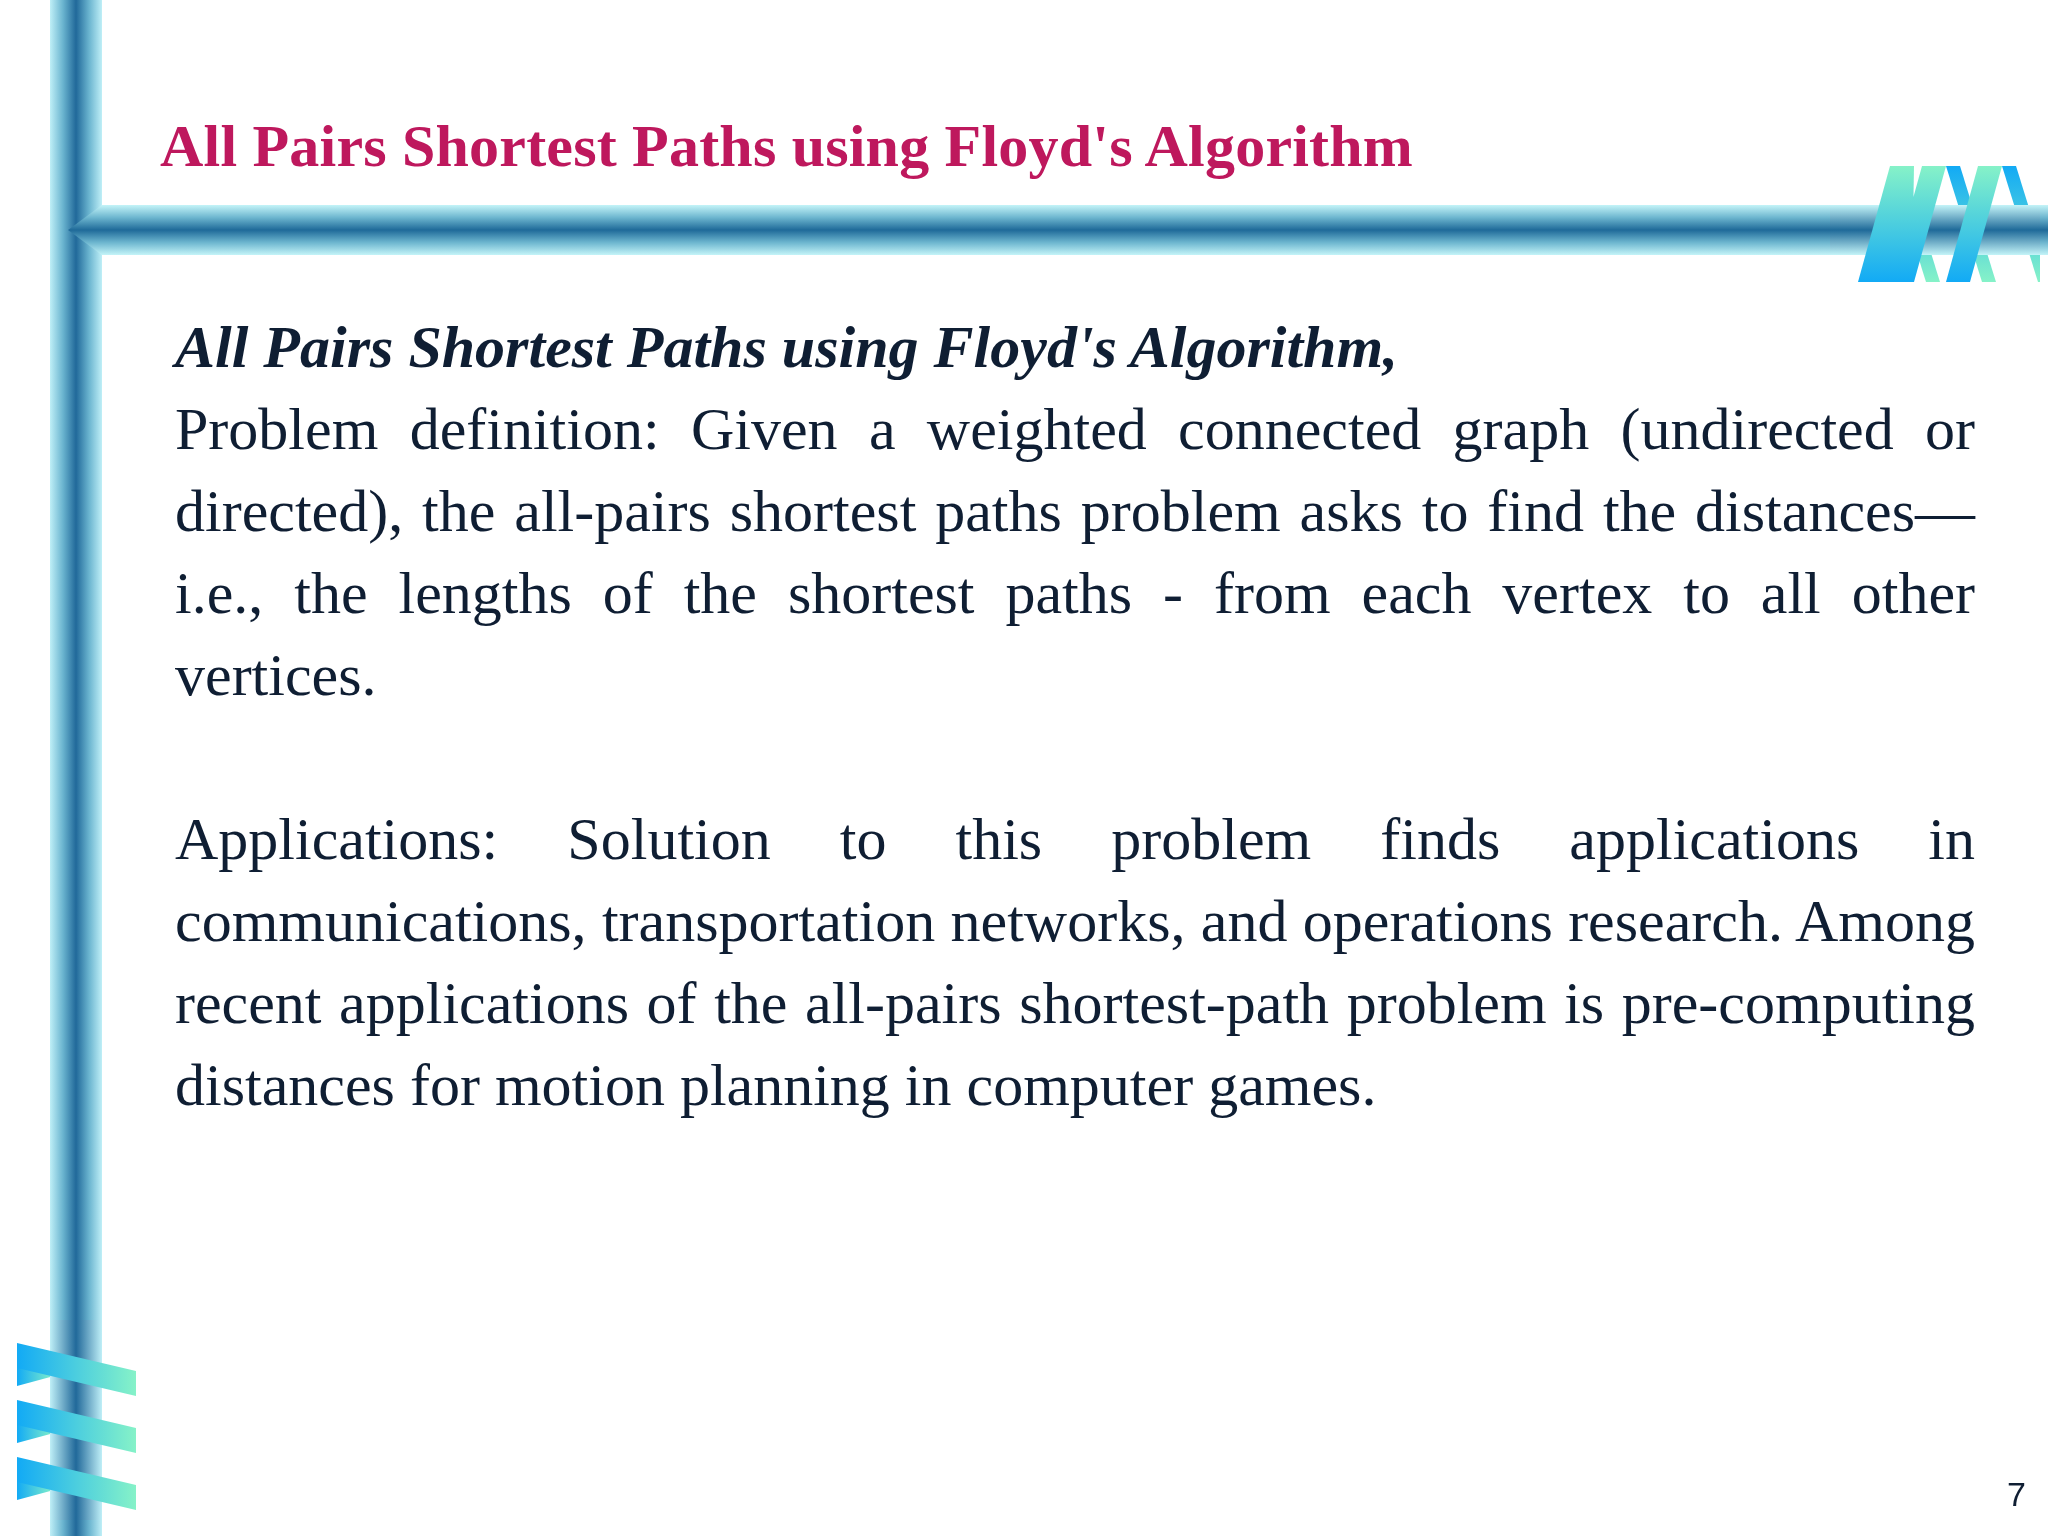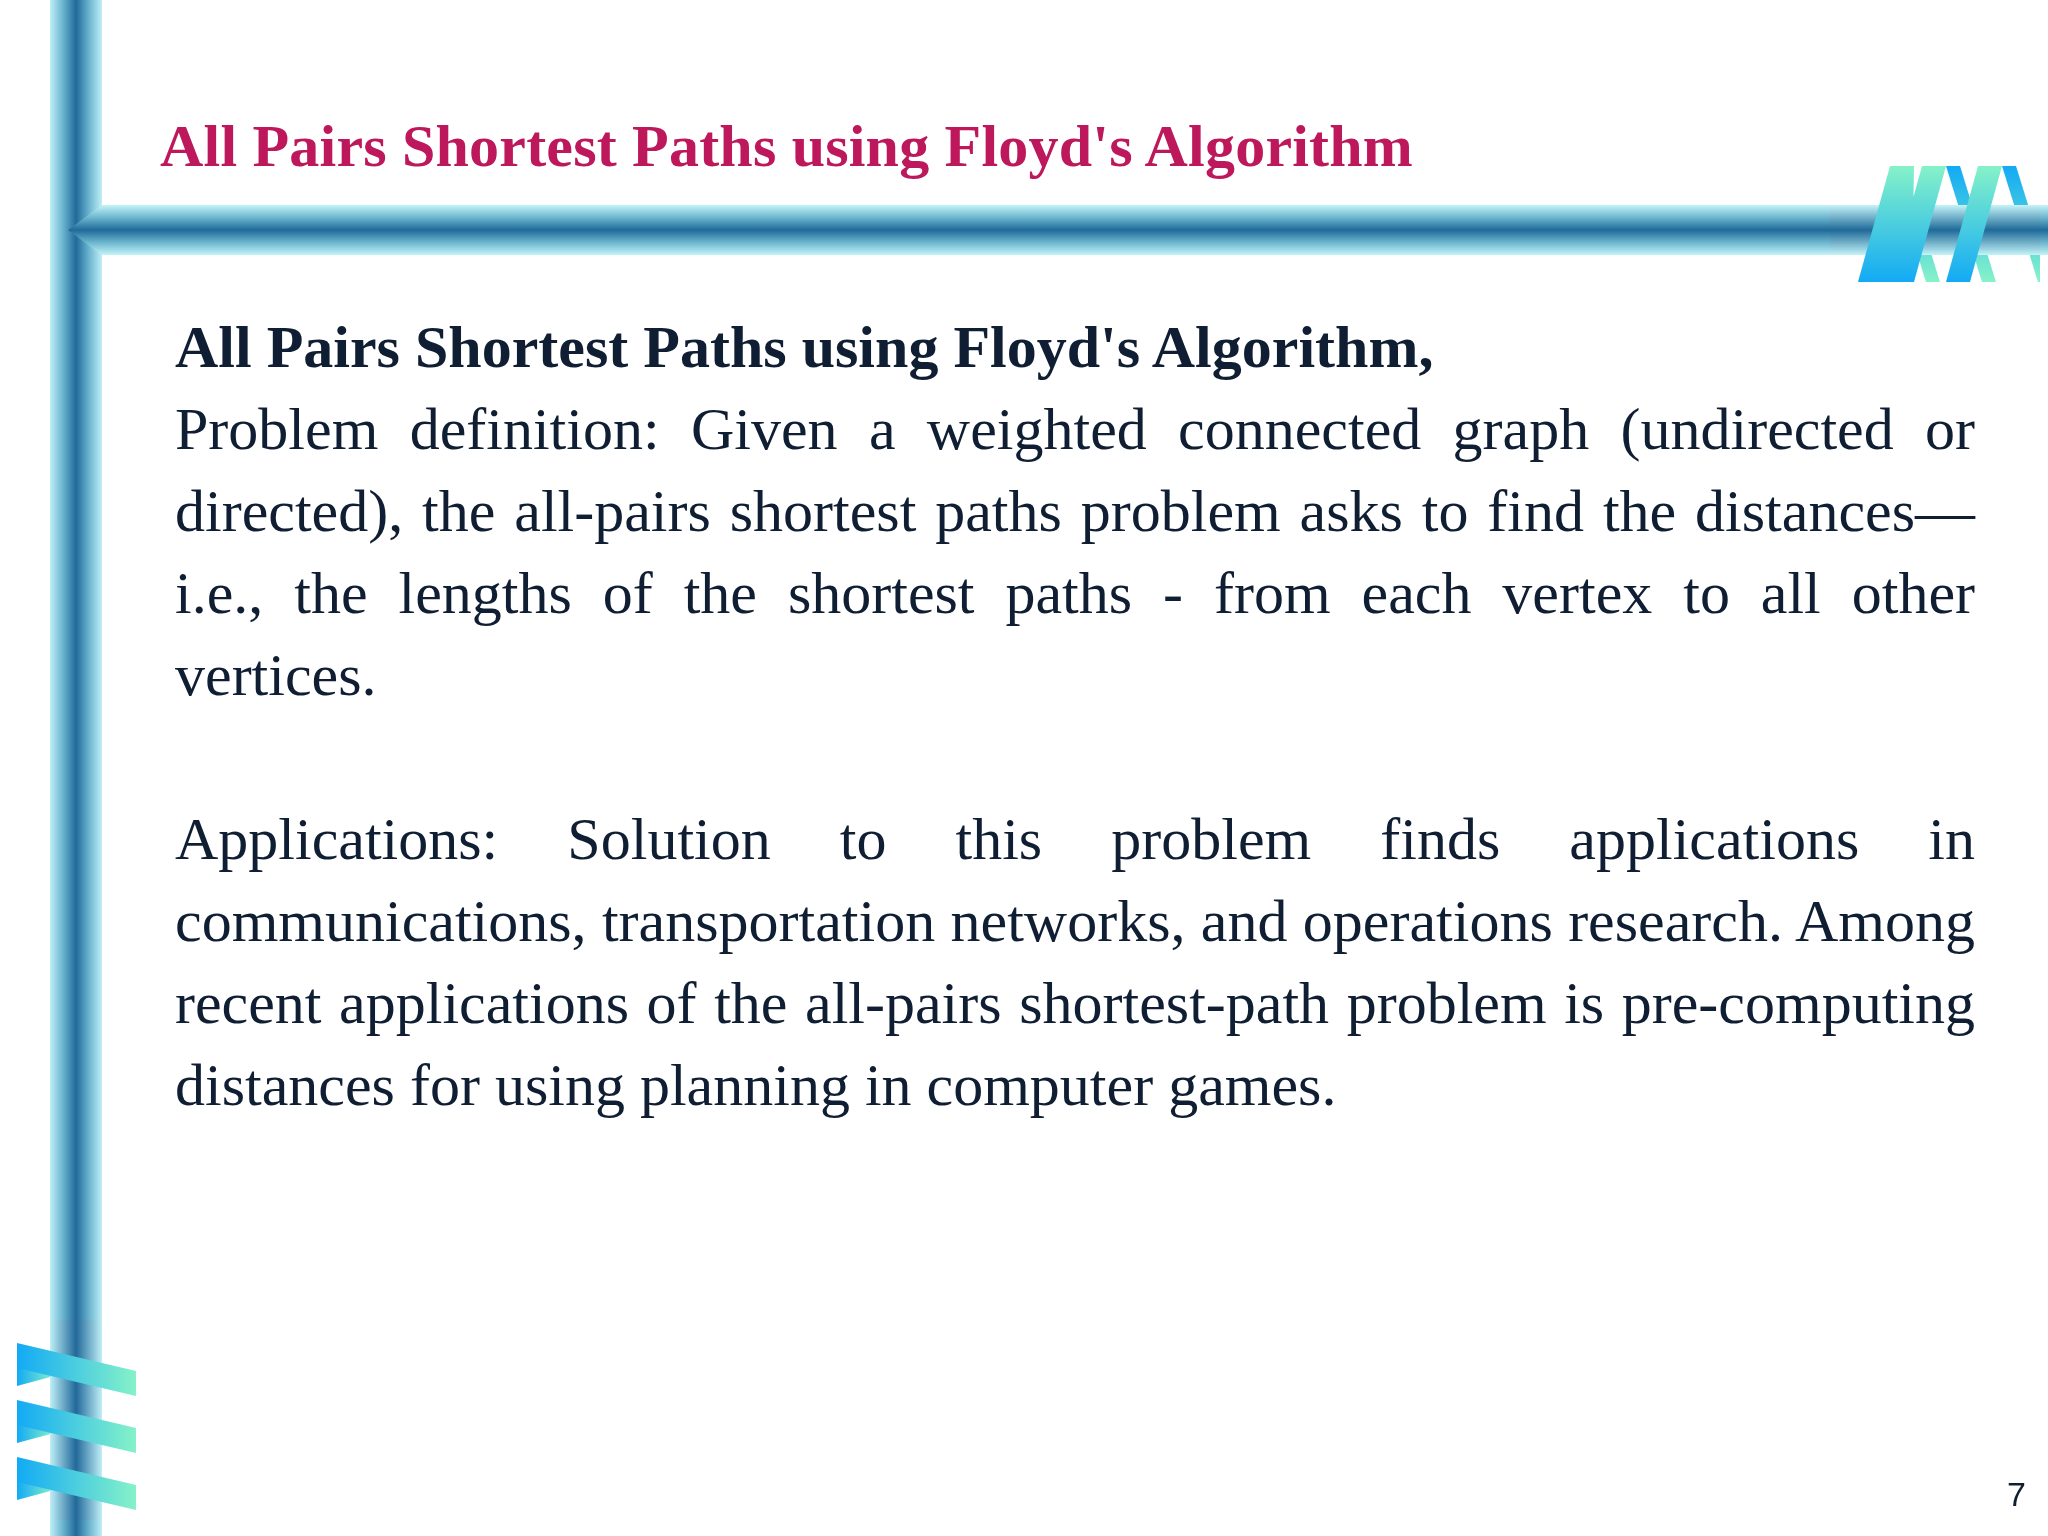--- a/index.html
+++ b/index.html
@@ -22,21 +22,21 @@
       font-size: 60px; font-weight: bold; color: #be185d;
       white-space: nowrap; letter-spacing: 0.2px;
     }
     .logo-tr { position: absolute; left: 1830px; top: 162px; width: 210px; height: 124px; }
     .logo-bl { position: absolute; left: 14px; top: 1320px; width: 126px; height: 200px; }
     .content {
       position: absolute; left: 175px; top: 306px; width: 1800px;
       color: #0f1e33; font-size: 60px; line-height: 82px;
     }
     .content p { margin: 0; text-align: justify; }
-    .content .heading { font-weight: bold; }
+    .content .heading { font-weight: bold; font-style: italic; }
     .content .spacer { height: 82px; }
     .content b { font-weight: normal; }
     .page-num {
       position: absolute; right: 22px; bottom: 22px;
       font-family: "Liberation Sans", sans-serif; font-size: 34px; color: #0f1e33;
     }
   </style>
 </head>
 <body>
 
@@ -88,16 +88,16 @@
   <rect x="36" y="0" width="52" height="200" fill="url(#gV)"></rect>
   <polygon points="3,23 122,51 122,76 3,48" fill="url(#gH)"></polygon>
   <polygon points="3,80 122,108 122,133 3,105" fill="url(#gH)"></polygon>
   <polygon points="3,137 122,165 122,190 3,162" fill="url(#gH)"></polygon>
 </svg>
 
 <div class="content">
   <p class="heading">All Pairs Shortest Paths using Floyd's Algorithm,</p>
   <p><b>Problem definition:</b><span> Given a weighted connected graph (undirected or directed), the all-pairs shortest paths problem asks to find the distances—i.e., the lengths of the shortest paths - from each vertex to all other vertices.</span></p>
   <div class="spacer"></div>
-  <p><b>Applications:</b><span> Solution to this problem finds applications in communications, transportation networks, and operations research. Among recent applications of the all-pairs shortest-path problem is pre-computing distances for using planning in computer games.</span></p>
+  <p><b>Applications:</b><span> Solution to this problem finds applications in communications, transportation networks, and operations research. Among recent applications of the all-pairs shortest-path problem is pre-computing distances for motion planning in computer games.</span></p>
 </div>
 
 <div class="page-num">7</div>
 
 </body></html>

